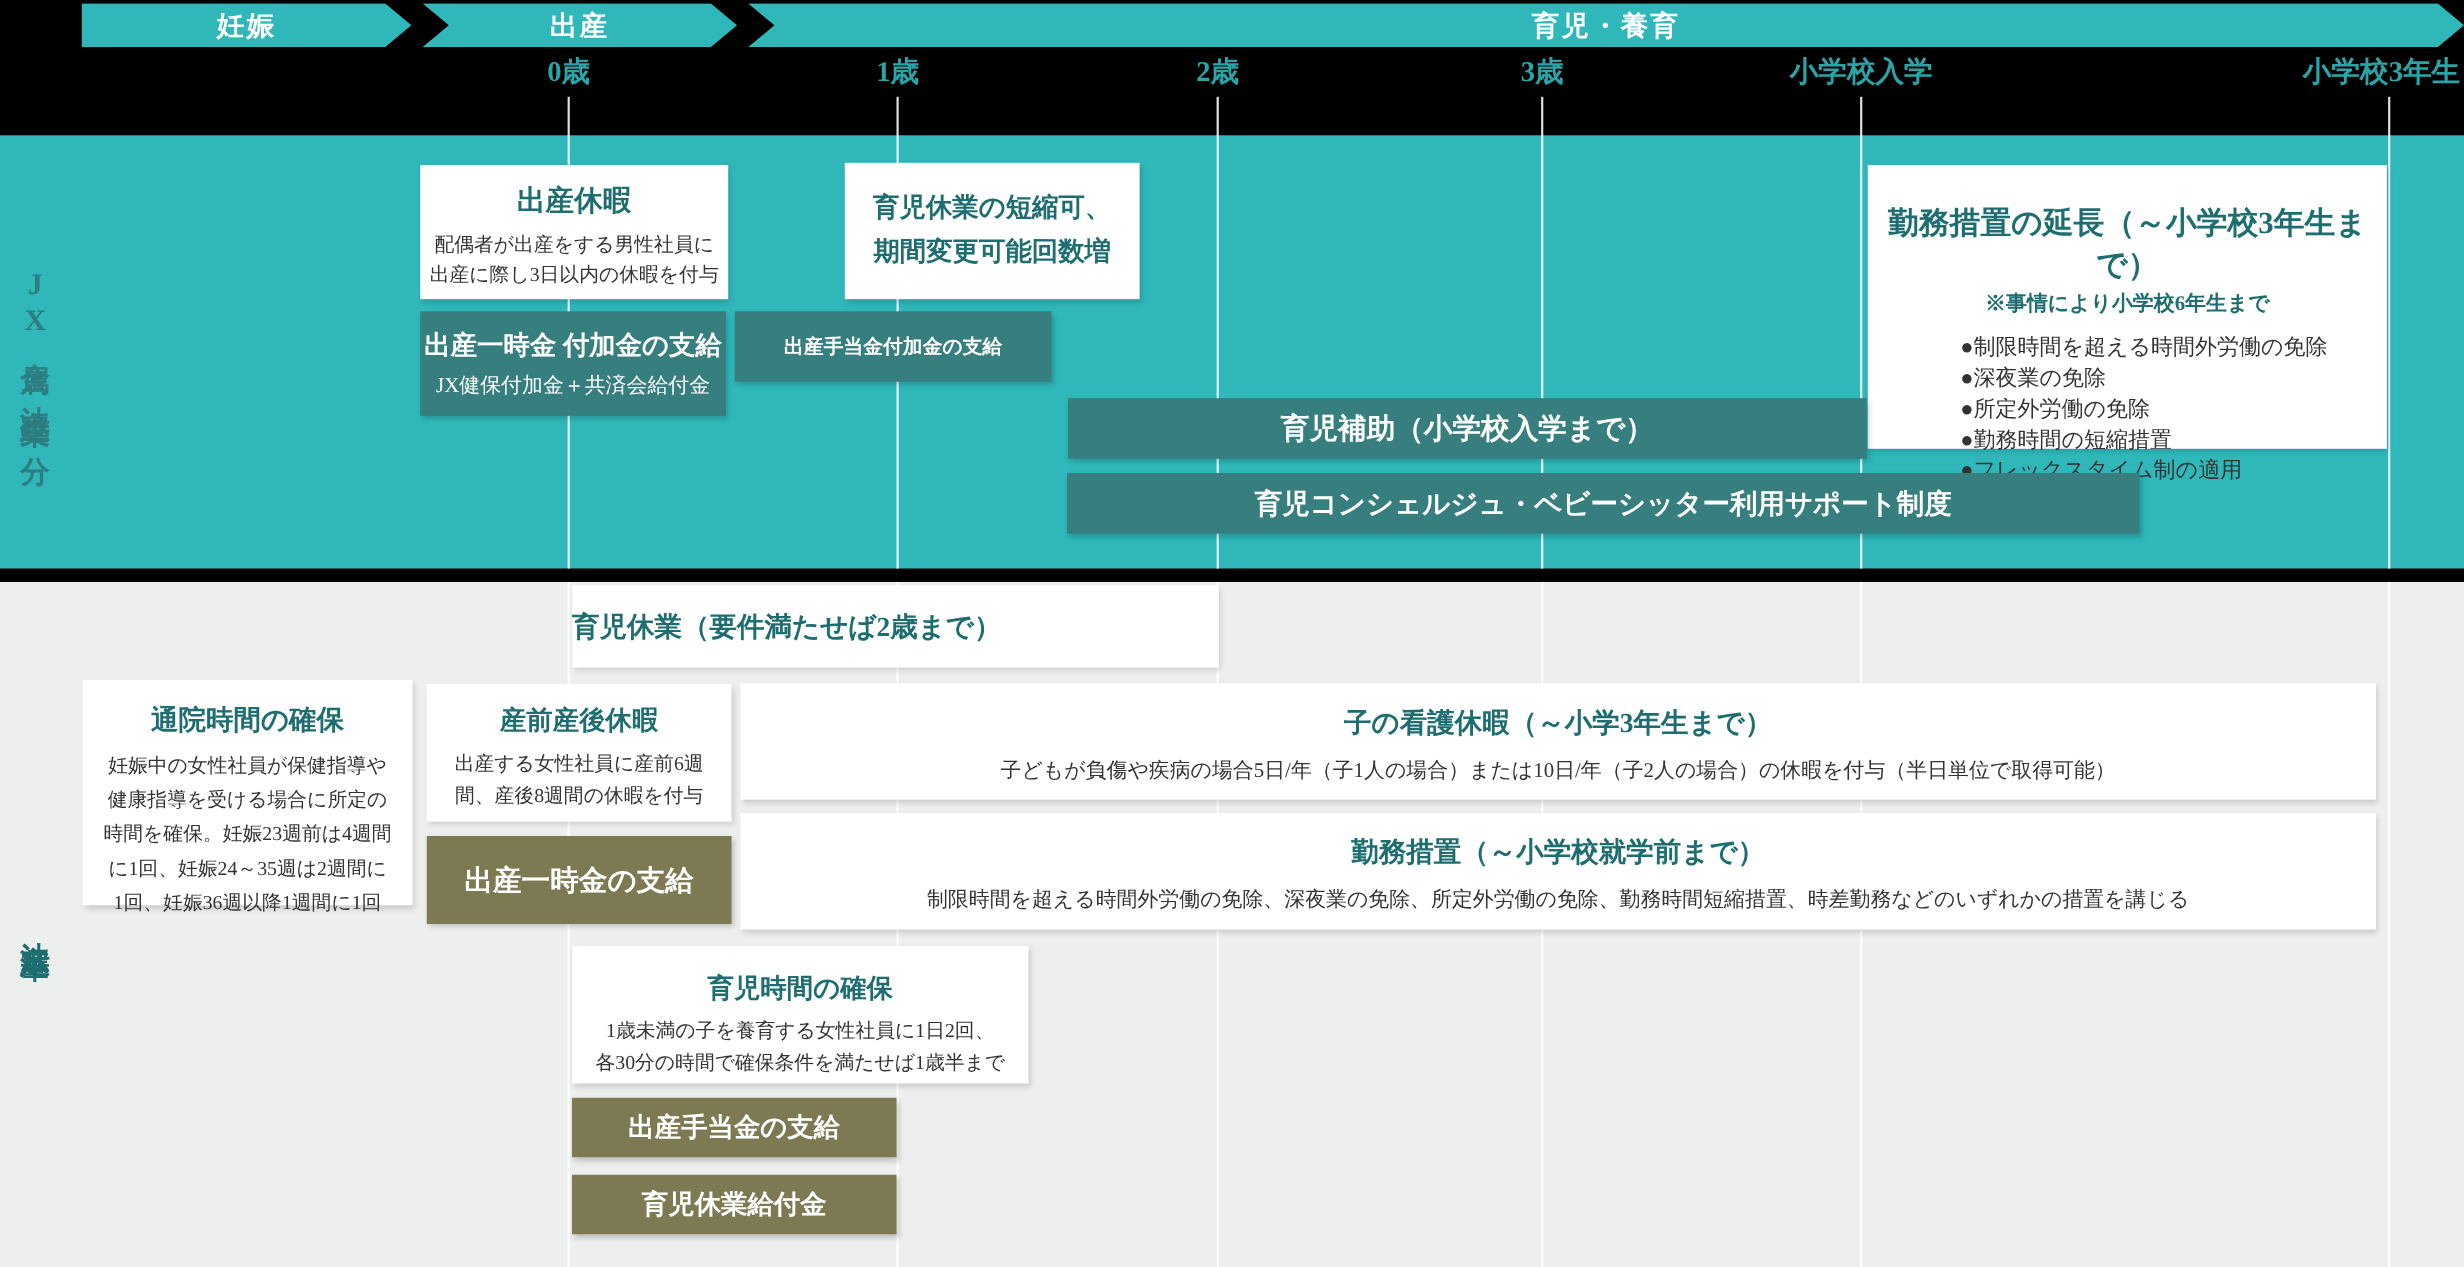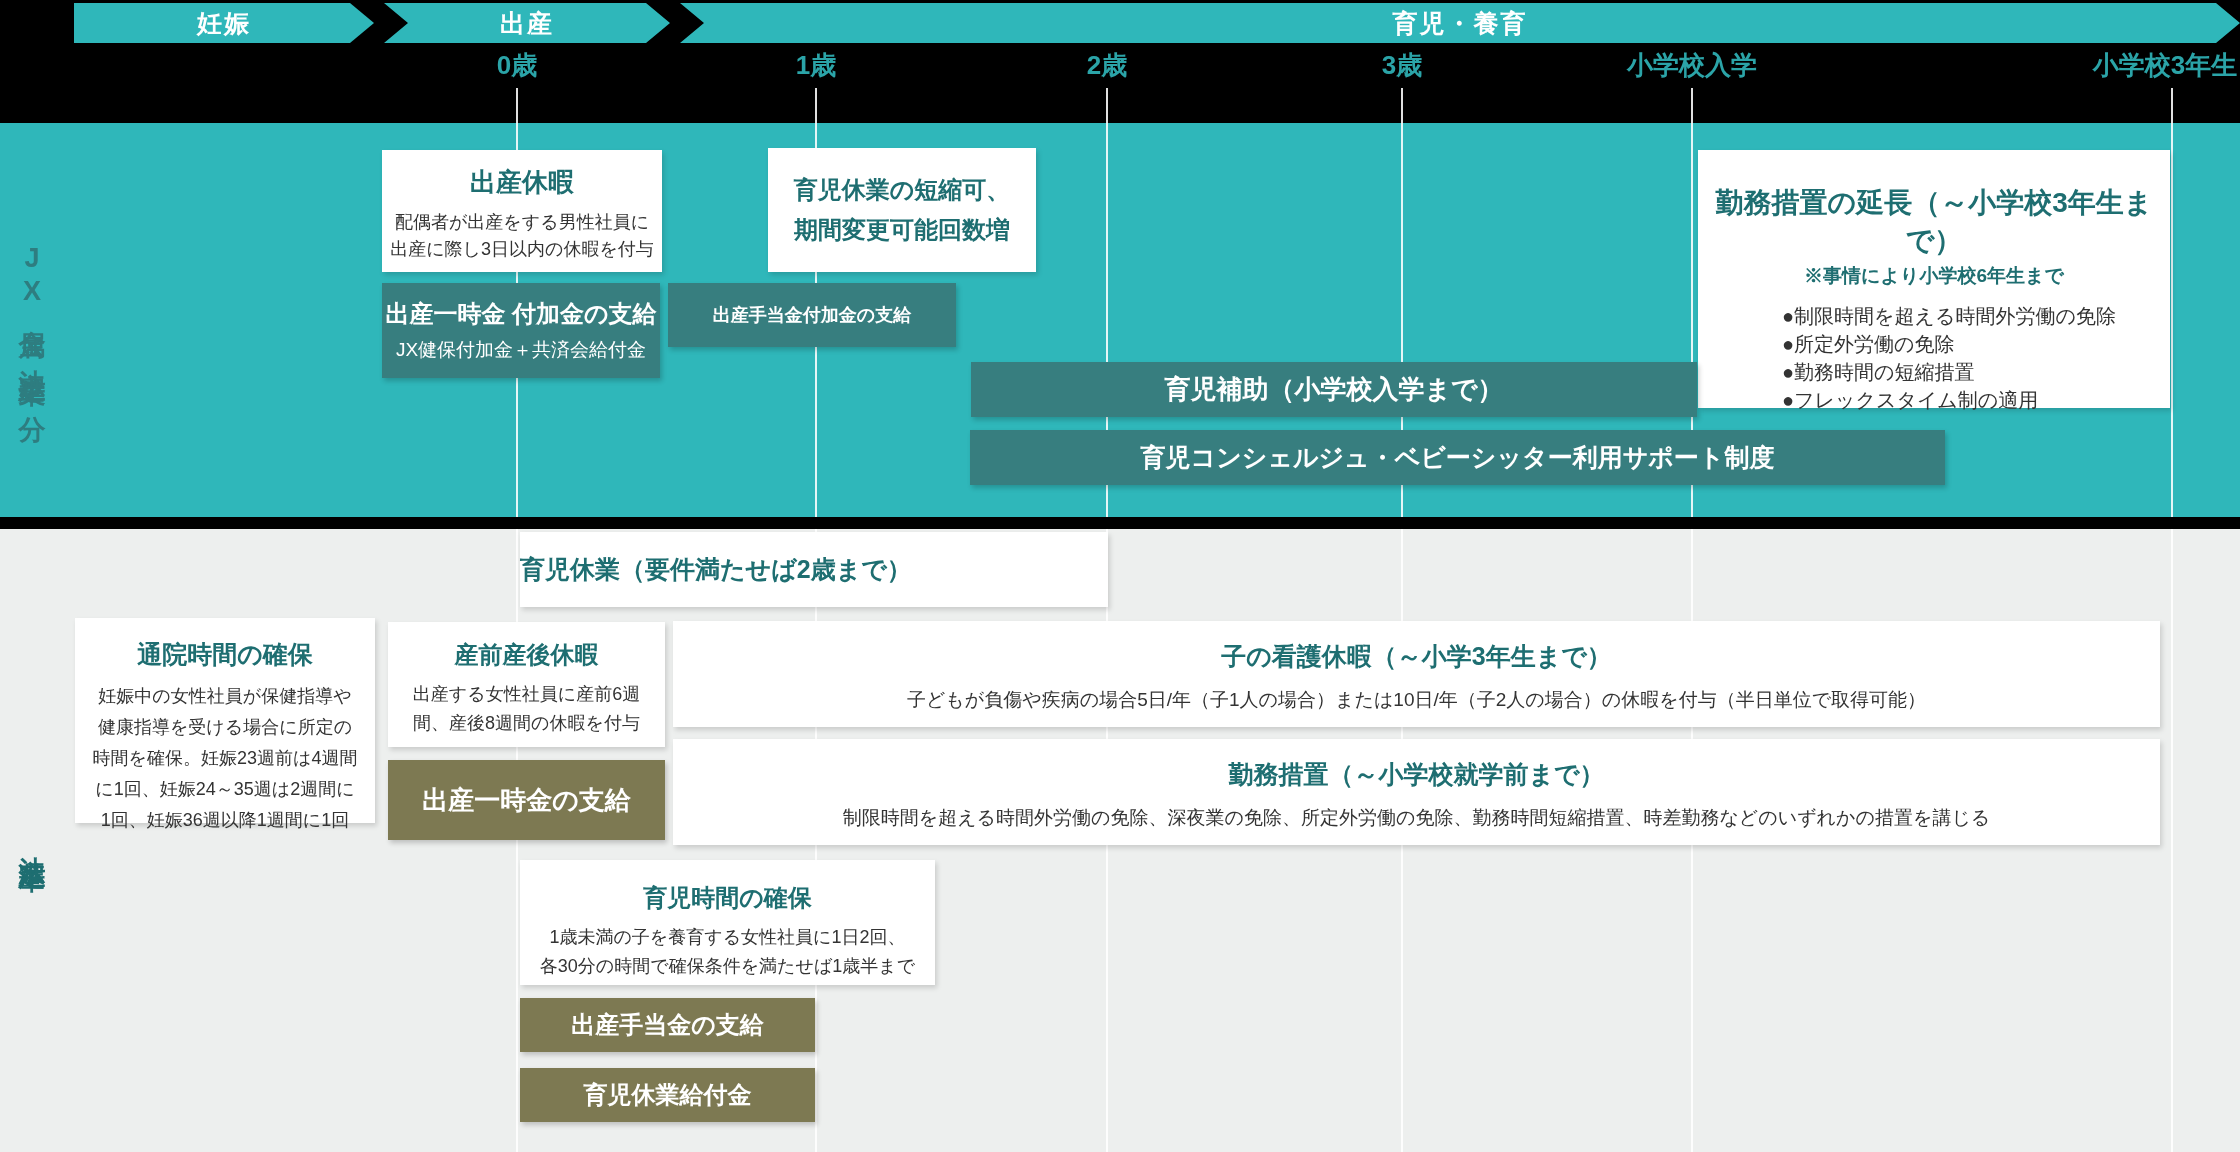--- a/index.html
+++ b/index.html
@@ -1,19 +1,19 @@
 <!DOCTYPE html>
 <html style="--teal: #2fb7ba; --darkbox: #377e7f; --olive: #7d7952; --graybg: #edefee; --titleteal: #1e6e71; --bodytext: #333333; --agecolor: #2ba4a8; --sidejx: #2e7d80;"><head>
 <meta charset="utf-8">
 <style>
   * { margin:0; padding:0; box-sizing:border-box; }
   html,body { width:2240px; height:1152px; overflow:hidden; background:#000; }
   body { font-family:"Liberation Sans", sans-serif; position:relative; }
 
-  .stage { position:absolute; left:0; top:0; width:2240px; height:1152px; background:#000; }
+  .stage { position:absolute; left:0; top:0; width:2240px; height:1152px; background:#000;font-family:Liberation Serif, serif; }
 
   
   .phase { position:absolute; top:3px; height:40px; background:var(--teal);
            display:flex; align-items:center; justify-content:center;
            color:#fff; font-weight:bold; font-size:25px; letter-spacing:2px; }
   .phase-start { clip-path: polygon(0 0, calc(100% - 24px) 0, 100% 50%, calc(100% - 24px) 100%, 0 100%); }
   .phase-mid   { clip-path: polygon(0 0, calc(100% - 24px) 0, 100% 50%, calc(100% - 24px) 100%, 0 100%, 24px 50%); }
   #phase-pregnancy { left:74px;  width:300px; }
   #phase-birth     { left:384px; width:286px; }
   #phase-childcare { left:680px; width:1560px; }
@@ -144,20 +144,21 @@
   <div class="box wb" id="box-shorten">
     <div class="ttl">育児休業の短縮可、
 期間変更可能回数増</div>
   </div>
 
   <div class="box wb" id="box-extension">
     <div class="ttl">勤務措置の延長（～小学校3年生まで）</div>
     <div class="note">※事情により小学校6年生まで</div>
     <div class="blist">
       <div>●制限時間を超える時間外労働の免除</div>
+      <div>●深夜業の免除</div>
       <div>●所定外労働の免除</div>
       <div>●勤務時間の短縮措置</div>
       <div>●フレックスタイム制の適用</div>
     </div>
   </div>
 
   <div class="box db" id="box-lump">
     <div class="t1">出産一時金 付加金の支給</div>
     <div class="t2">JX健保付加金＋共済会給付金</div>
   </div>

